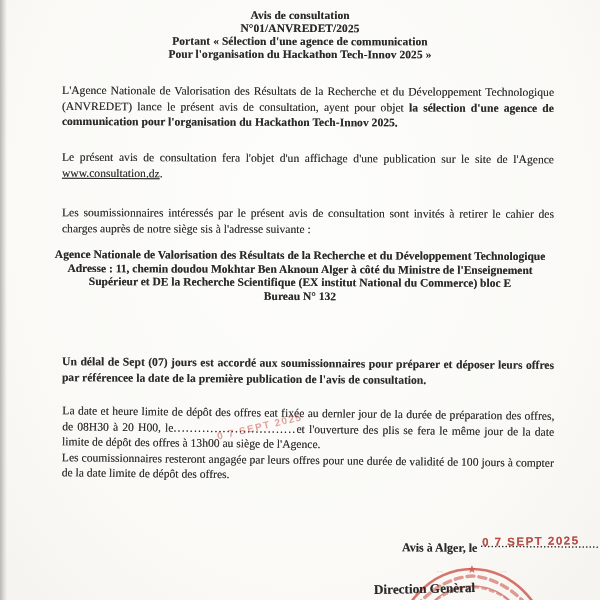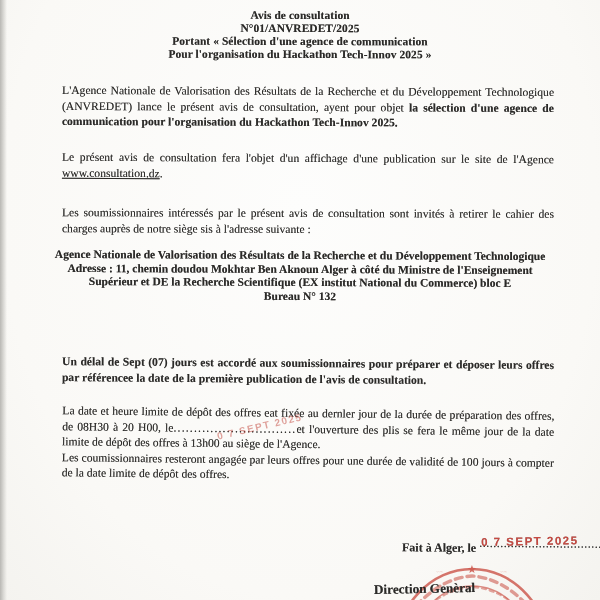--- a/index.html
+++ b/index.html
@@ -88,21 +88,21 @@
   </div>
 
   <div class="para p4">Un délal de Sept (07) jours est accordé aux soumissionnaires pour préparer et déposer leurs offres par référencee la date de la première publication de l'avis de consultation.</div>
 
   <div class="para p5"><span>La date et heure limite de dépôt des offres eat fixée au dernler jour de la durée de préparation des offres, de 08H30 à 20 H00, le</span><span class="dots">..............................</span><span>et l'ouverture des plis se fera le même jour de la date limite de dépôt des offres à 13h00 au siège de l'Agence.</span>
     <div>Les coumissionnaires resteront angagée par leurs offres pour une durée de validité de 100 jours à compter de la date limite de dépôt des offres.</div>
   </div>
 
   <div class="inline-stamp">0 7 SEPT 2025</div>
 
-  <div class="fait-line"><span>Fait à Alger, le </span><span class="fait-dots"><span class="black-dots dots">......................................</span><span class="stamp-date">0 7 SEPT 2025</span></span></div>
+  <div class="fait-line"><span>Avis à Alger, le </span><span class="fait-dots"><span class="black-dots dots">......................................</span><span class="stamp-date">0 7 SEPT 2025</span></span></div>
 
   <svg class="round-stamp" width="180" height="45" viewBox="0 0 180 45">
     <g fill="none" stroke="#c8483c" stroke-linecap="round">
       <ellipse cx="90" cy="95" rx="78" ry="88" stroke-width="2.6" opacity=".85"></ellipse>
       <ellipse cx="90" cy="95" rx="62" ry="71" stroke-width="1.3" opacity=".7"></ellipse>
       <path d="M34,44 Q60,16 90,14 Q120,16 146,44" stroke-width="3.4" stroke-dasharray="7 5" opacity=".6"></path>
       <path d="M48,42 Q70,26 90,25 Q112,26 132,42" stroke-width="2.2" stroke-dasharray="4 4" opacity=".55"></path>
     </g>
     <text x="90" y="11" text-anchor="middle" font-size="11" fill="#c8483c" opacity=".9">★</text>
     <text x="58" y="10" text-anchor="middle" font-size="7" fill="#c8483c" opacity=".6">﹏</text>

